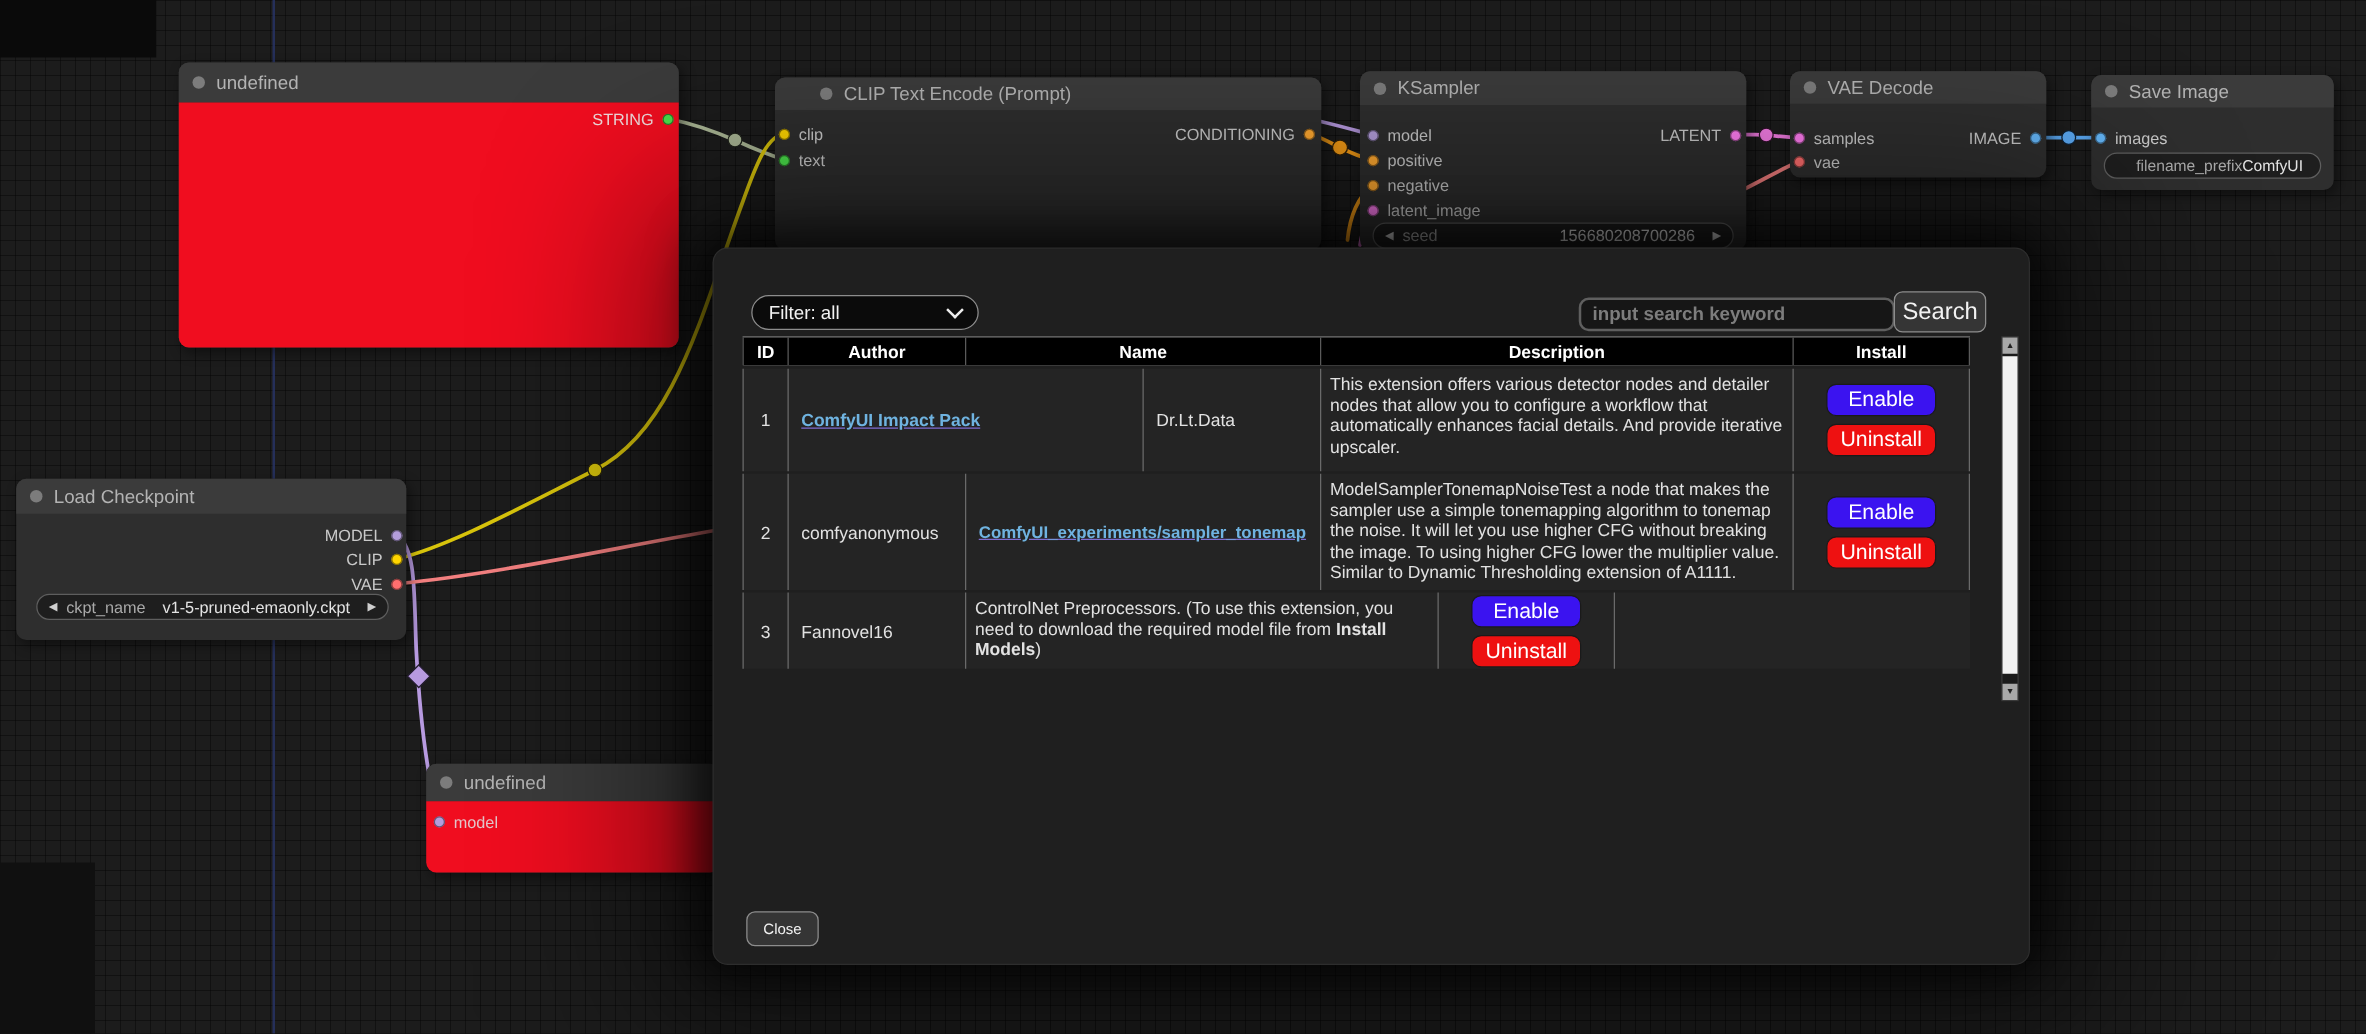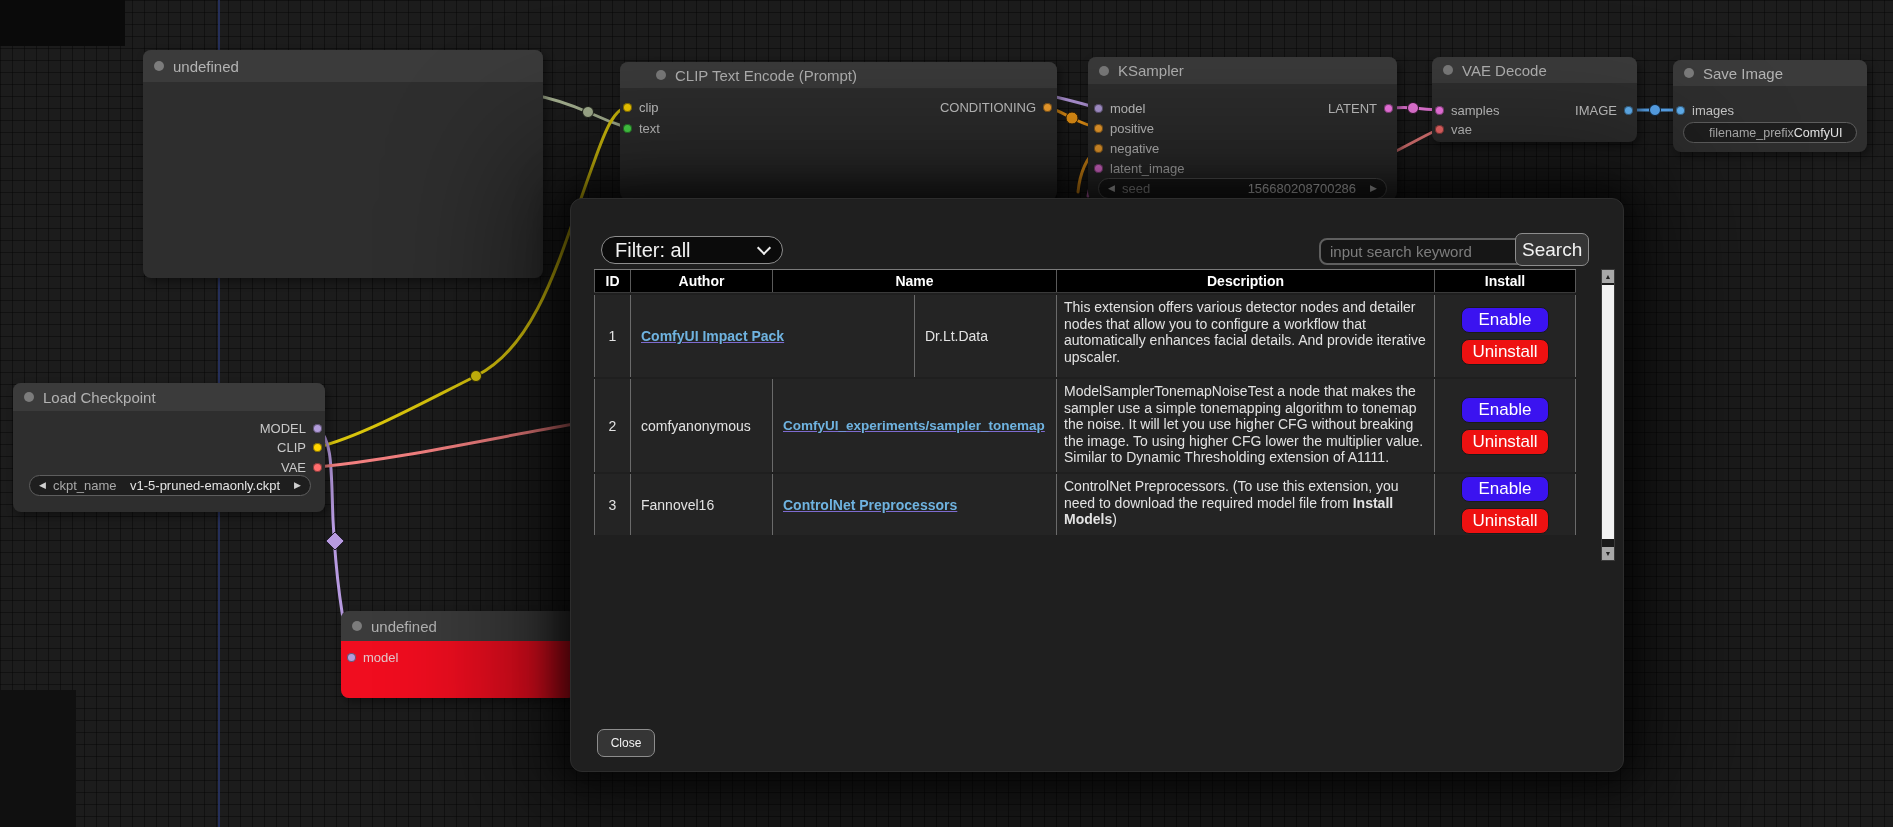--- a/index.html
+++ b/index.html
@@ -33,26 +33,26 @@
   .widget .arrow{font-size:9px;color:#cfcfcf;line-height:1;}
   .widget .wlabel{margin-left:7px;}
   .widget .wvalue{margin-left:auto;color:#e3e3e3;}
   .widget .wvalue.pad-r{margin-right:14px;}
 
   .modal{position:absolute;left:570px;top:198px;width:1052px;height:572px;z-index:10;
     background:#1f1f1f;border-radius:12px;border:1px solid #2d2d2d;
     box-shadow:0 0 38px 12px rgba(0,0,0,.72),0 0 130px 55px rgba(0,0,0,.45);}
   .filter-pill{position:absolute;left:30px;top:37px;width:182px;height:28px;box-sizing:border-box;
     background:#0b0b0b;border:1px solid #8d8d8d;border-radius:15px;display:flex;align-items:center;
-    padding:0 13px;color:#f2f2f2;font-size:20px;cursor:default;}
+    padding:0 13px;color:#f2f2f2;font-size:15px;cursor:default;}
   .chev{width:8px;height:8px;border-right:2px solid #eee;border-bottom:2px solid #eee;
     transform:rotate(45deg);margin-left:auto;margin-top:-4px;}
-  .search-input{position:absolute;left:748px;top:39px;width:226px;height:27px;box-sizing:border-box;
+  .search-input{position:absolute;left:692px;top:39px;width:253px;height:27px;box-sizing:border-box;
     background:#161616;border:2px solid #5f5f5f;border-radius:8px;color:#cfcfcf;font-size:15px;
-    padding:0 9px;font-family:inherit;outline:none;}
+    padding:0 9px;font-family:inherit;outline:none;font-weight:bold;}
   .search-input::placeholder{color:#7d7d7d;}
   .btn{background:#353535;border:1px solid #8d8d8d;border-radius:7px;color:#f2f2f2;
     font-family:Liberation Sans, sans-serif;cursor:pointer;}
   .search-btn{position:absolute;left:944px;top:34px;width:74px;height:33px;font-size:19px;}
   .close-btn{position:absolute;left:26px;top:530px;width:58px;height:28px;font-size:12px;}
 
   .scrollpane{position:absolute;left:23px;top:70px;width:1021px;height:292px;}
   .etable{position:absolute;left:0;top:0;width:982px;}
   .thead{display:flex;height:22px;background:#000;border-top:1px solid #7a7a7a;border-bottom:1px solid #3a3a3a;margin-bottom:2px;}
   .thead .hc{box-sizing:border-box;border-right:1px solid #5a5a5a;color:#fff;font-weight:bold;font-size:14px;
@@ -113,20 +113,26 @@
 
     <path d="M 1628 110 C 1638 110 1645 110 1655 110 C 1665 110 1670 110 1680 110" stroke="#5aa7f0"></path>
     <circle cx="1655" cy="110" r="5.5" fill="#5aa7f0" stroke="#0f2236" stroke-width="1"></circle>
   </svg>
 
   <div class="node" style="left:143px;top:50px;width:400px;height:228px;">
     <div class="nhead" style="height:32px;">
       <span class="ndot"></span>
       <span>undefined</span>
     </div>
+    <div class="nbody red" style="top:32px;">
+      <div class="slot out red-slot" style="top:4px;right:4px;">
+        <span style="color:#efd9da;">STRING</span>
+        <span class="sdot" style="background:#4be04b;"></span>
+      </div>
+    </div>
   </div>
 
   <div class="node" style="left:620px;top:62px;width:437px;height:138px;">
     <div class="nhead" style="height:26px;padding-left:36px;">
       <span class="ndot"></span>
       <span>CLIP Text Encode (Prompt)</span>
     </div>
     <div class="slot" style="top:36px;left:3px;">
       <span class="sdot" style="background:#ffd500;"></span>
       <span>clip</span>
@@ -286,23 +292,20 @@
           <div class="tc c-desc">ModelSamplerTonemapNoiseTest a node that makes the sampler use a simple tonemapping algorithm to tonemap the noise. It will let you use higher CFG without breaking the image. To using higher CFG lower the multiplier value. Similar to Dynamic Thresholding extension of A1111.</div>
           <div class="tc c-install">
             <button class="pill-btn enable">Enable</button>
             <button class="pill-btn uninstall">Uninstall</button>
           </div>
         </div>
 
         <div class="trow" style="height:61px;">
           <div class="tc c-id">3</div>
           <div class="tc c-author">Fannovel16</div>
-          <div class="tc c-name">
-              <span class="name-link">ControlNet Preprocessors</span>
-            </div>
           <div class="tc c-desc"><span>ControlNet Preprocessors. (To use this extension, you need to download the required model file from </span><b>Install Models</b><span>)</span></div>
           <div class="tc c-install">
             <button class="pill-btn enable">Enable</button>
             <button class="pill-btn uninstall">Uninstall</button>
           </div>
         </div>
       </div>
 
       <div class="sbar">
         <div class="sbtn" style="top:0;">▲</div>

